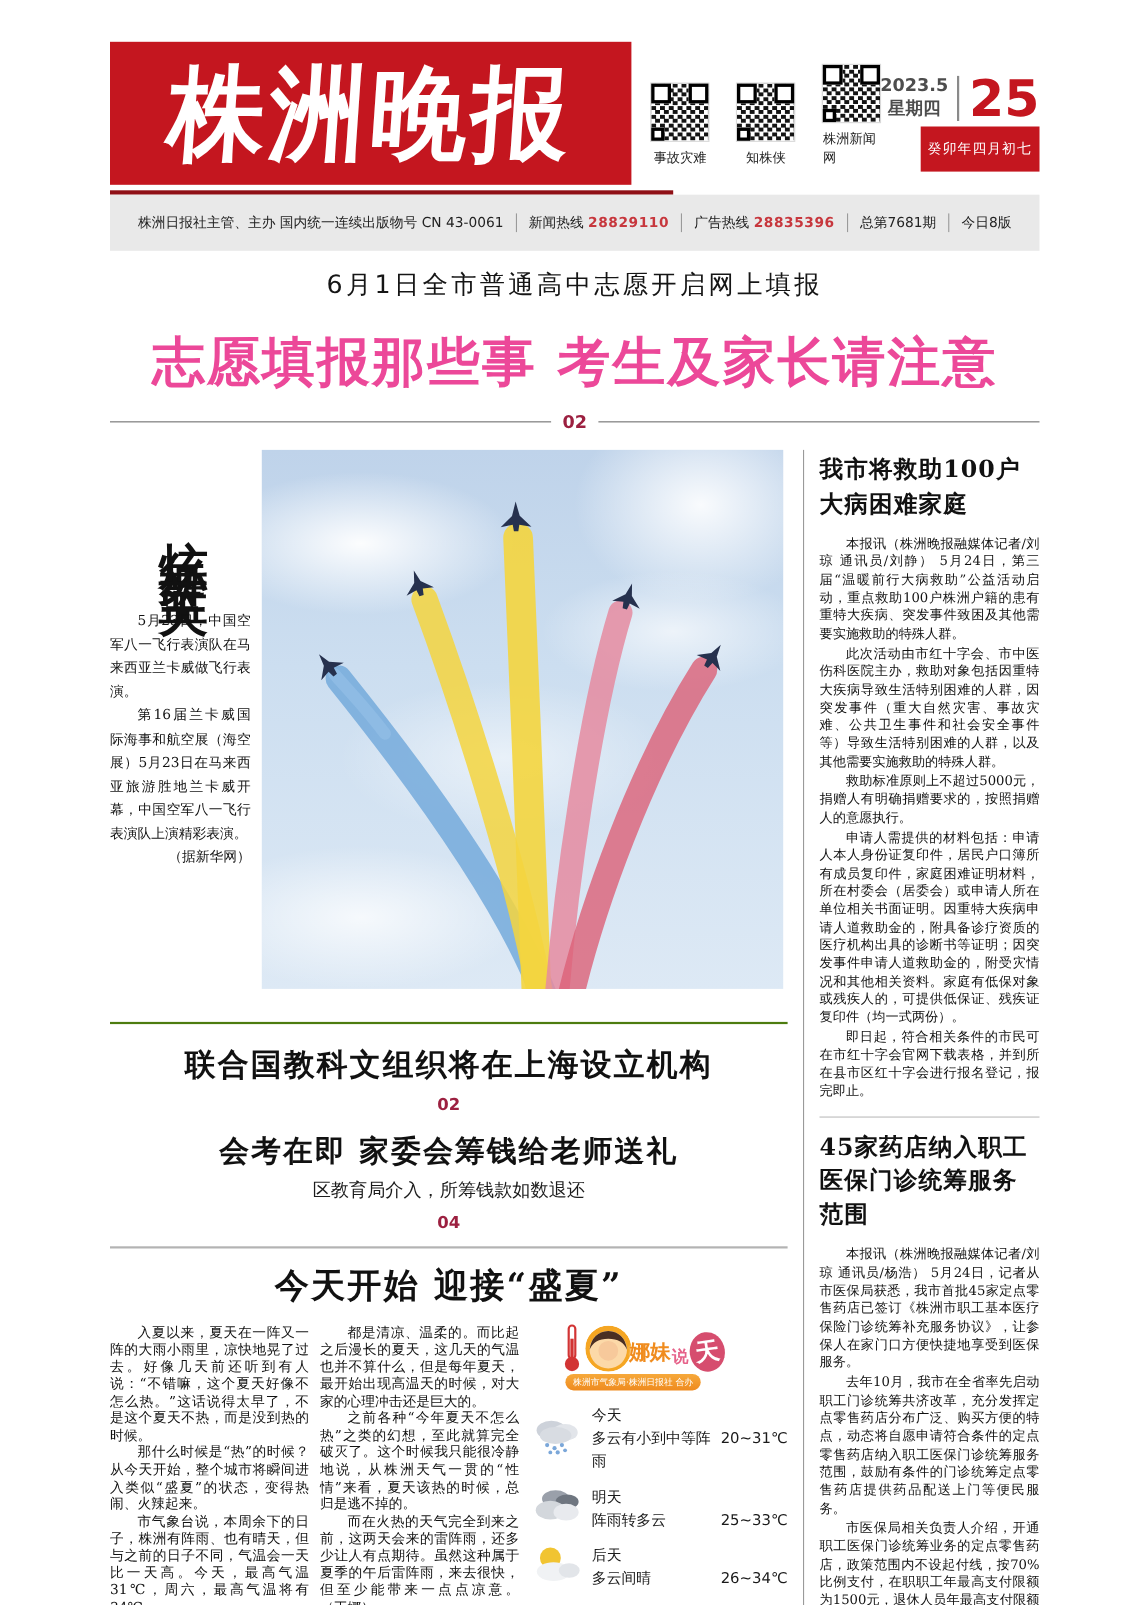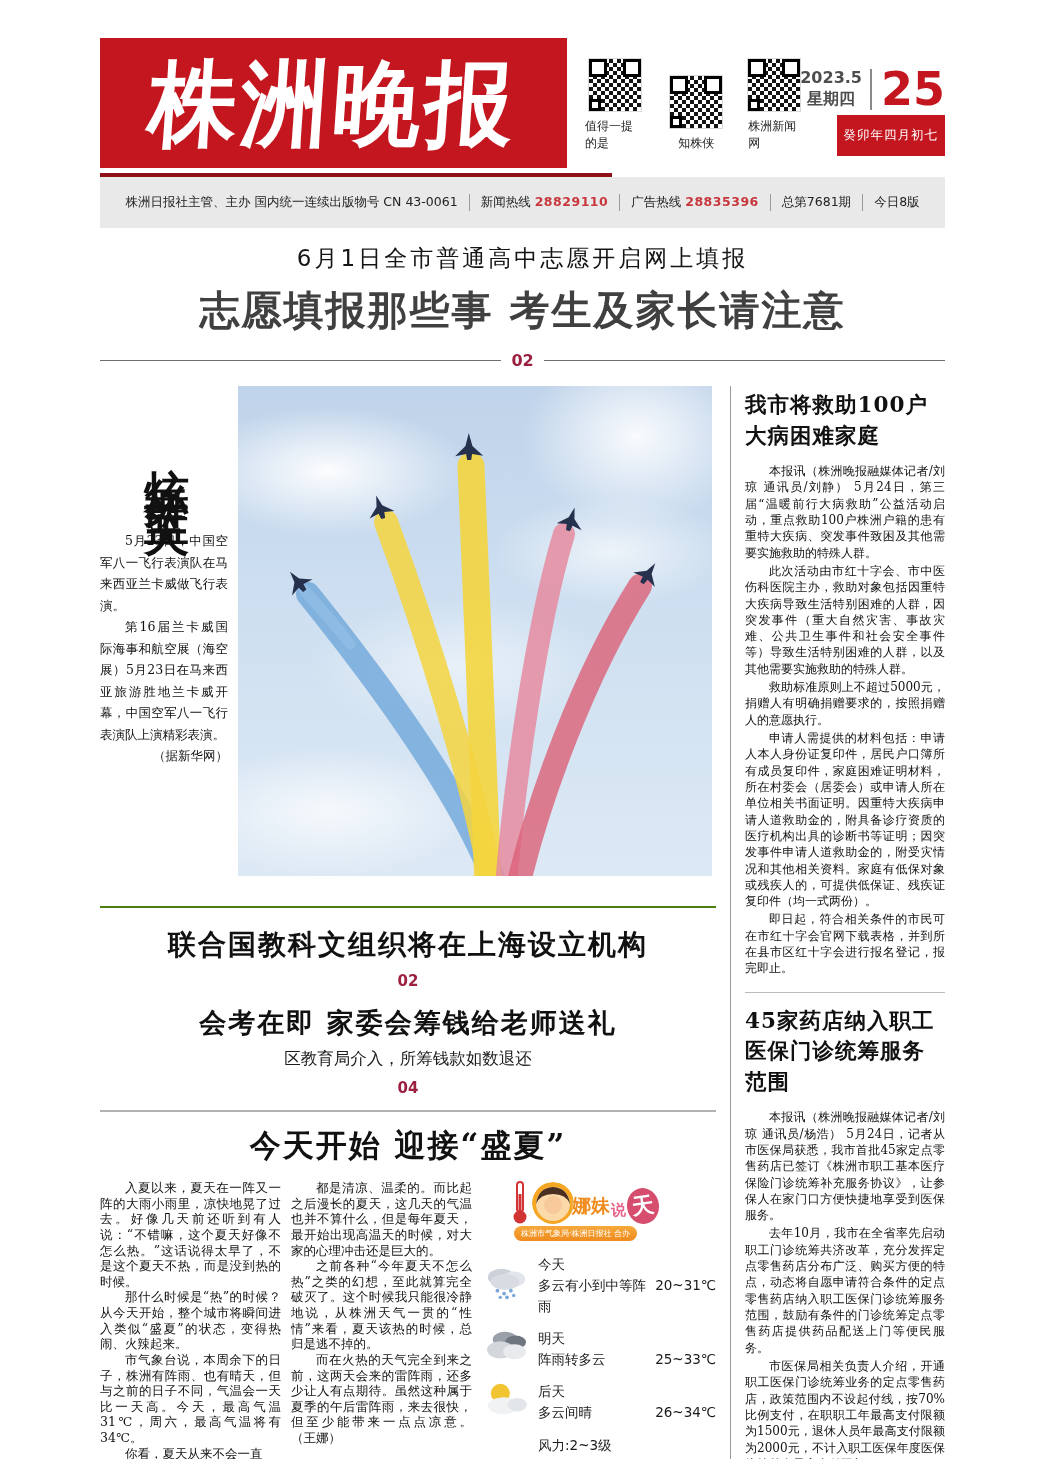--- a/index.html
+++ b/index.html
@@ -42,21 +42,21 @@
   .redline{height:4px;background:var(--darkline);width:512px;margin-top:5px;}
   .infobar{background:#e9e9e9;margin-top:0;padding:17px 0;display:flex;justify-content:center;
            font-family:"DejaVu Sans",sans-serif;font-size:12.5px;color:#222;}
   .infobar .seg{padding:0 11px;white-space:nowrap;}
   .infobar .seg + .seg{border-left:1px solid #9a9a9a;}
   .hot{color:#c7373d;font-weight:bold;letter-spacing:.5px;}
 
   
   .lead{text-align:center;margin-top:15px;font-family:"DejaVu Sans",sans-serif;}
   .kicker{font-size:23px;letter-spacing:3px;font-weight:500;color:#151515;}
-  .headline{font-size:40px;font-weight:900;letter-spacing:2px;margin-top:9px;color:#404040;}
+  .headline{font-size:48px;font-weight:900;letter-spacing:2px;margin-top:23px;color:#ec4899;}
   .lead-ref{display:flex;align-items:center;margin-top:13px;}
   .hline{flex:1;height:1px;background:#6f6f6f;}
   .refnum{color:var(--refred);font-weight:bold;font-size:16px;padding:0 10px;font-family:"DejaVu Sans",sans-serif;}
 
   
   .main{display:flex;margin-top:16px;}
   .left-main{width:616px;flex:none;}
   .right-rail{flex:1;border-left:1px solid #9a9a9a;margin-left:14px;padding-left:14px;}
 
   .photo-row{display:flex;height:490px;}
@@ -122,21 +122,21 @@
 
     <div class="masthead">
       <div class="brand">
         <div class="brand-title">株洲晚报</div>
       </div>
       <div class="qr-group">
         <div class="qr-item">
           <div class="qr">
               <i></i>
             </div>
-          <div class="qr-label">值得一提的是</div>
+          <div class="qr-label">事故灾难</div>
         </div>
         <div class="qr-item">
           <div class="qr">
               <i></i>
             </div>
           <div class="qr-label">知株侠</div>
         </div>
         <div class="qr-item">
           <div class="qr">
               <i></i>

